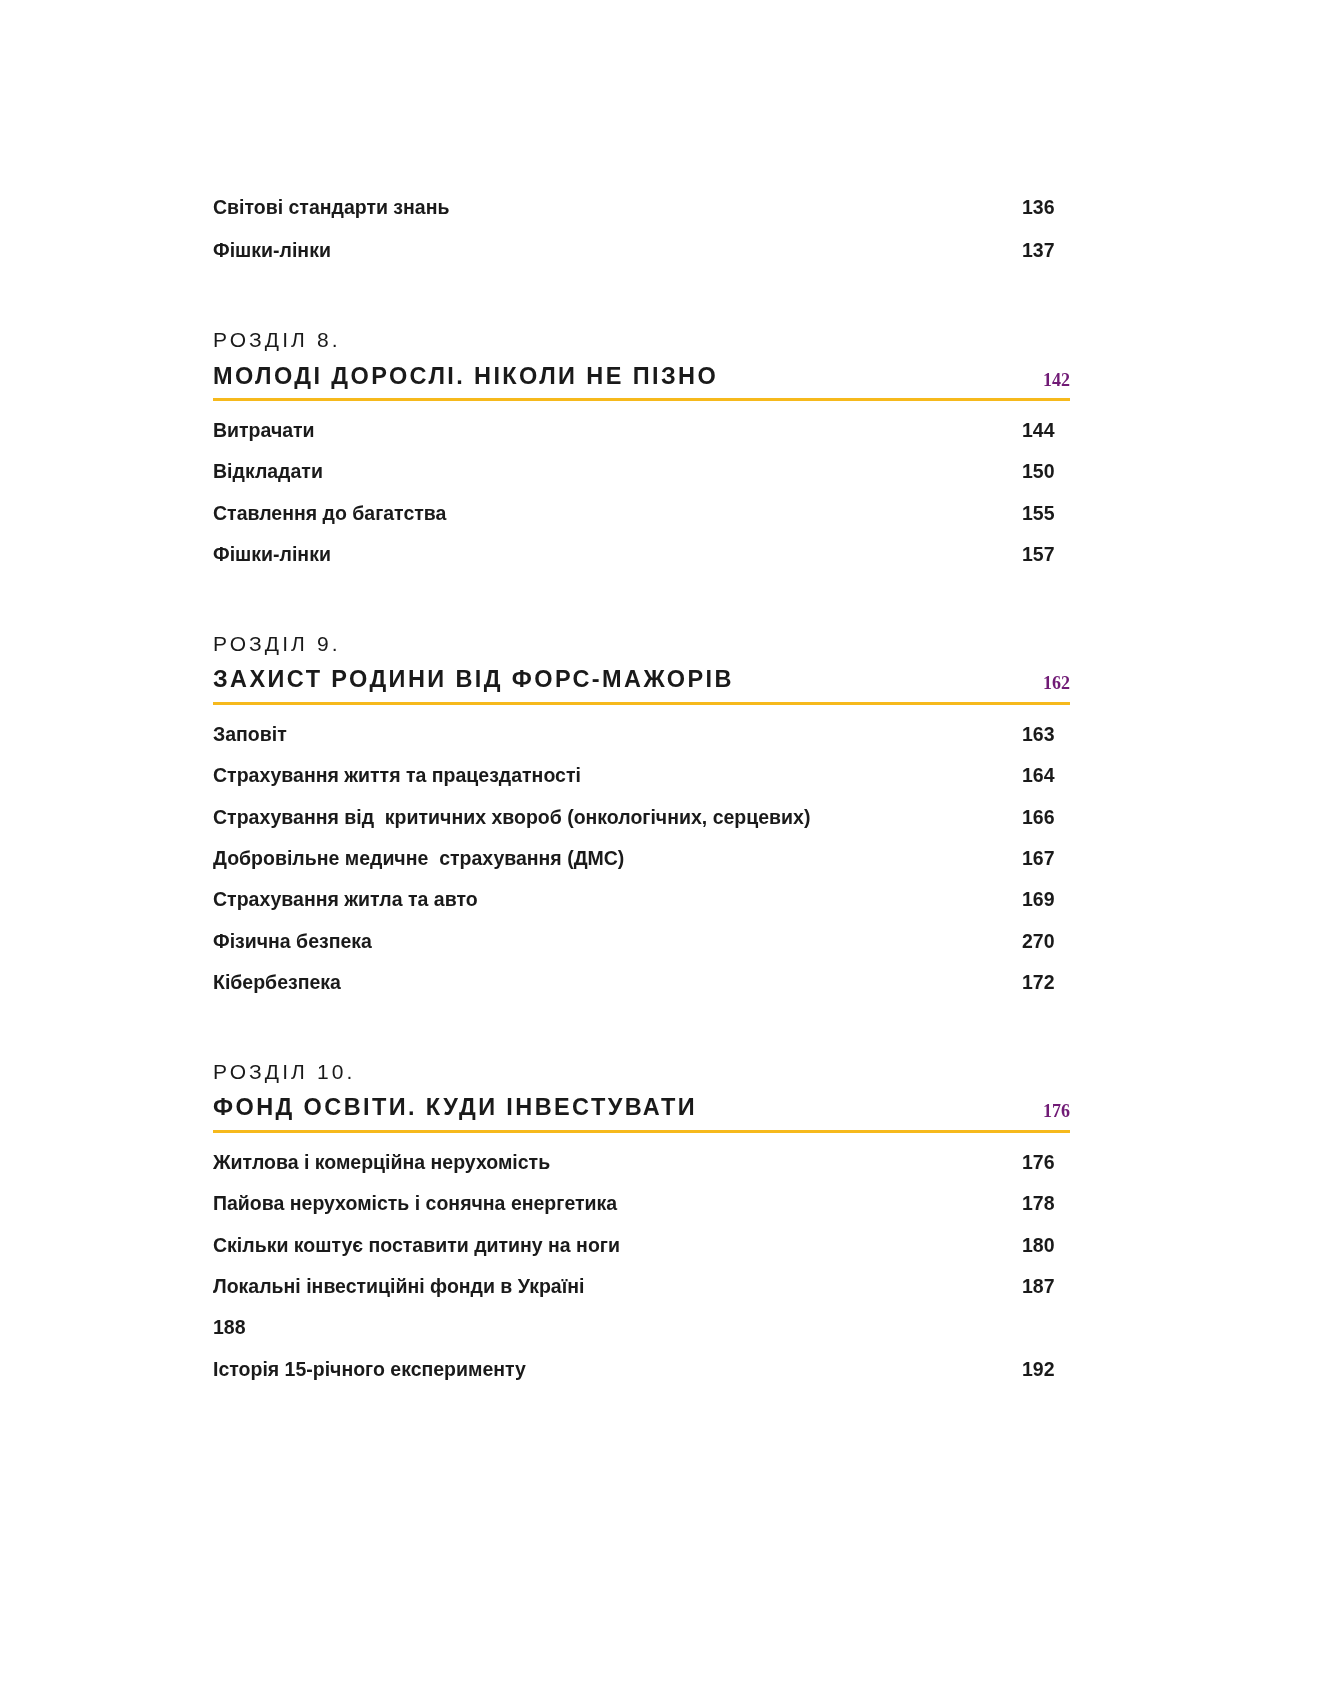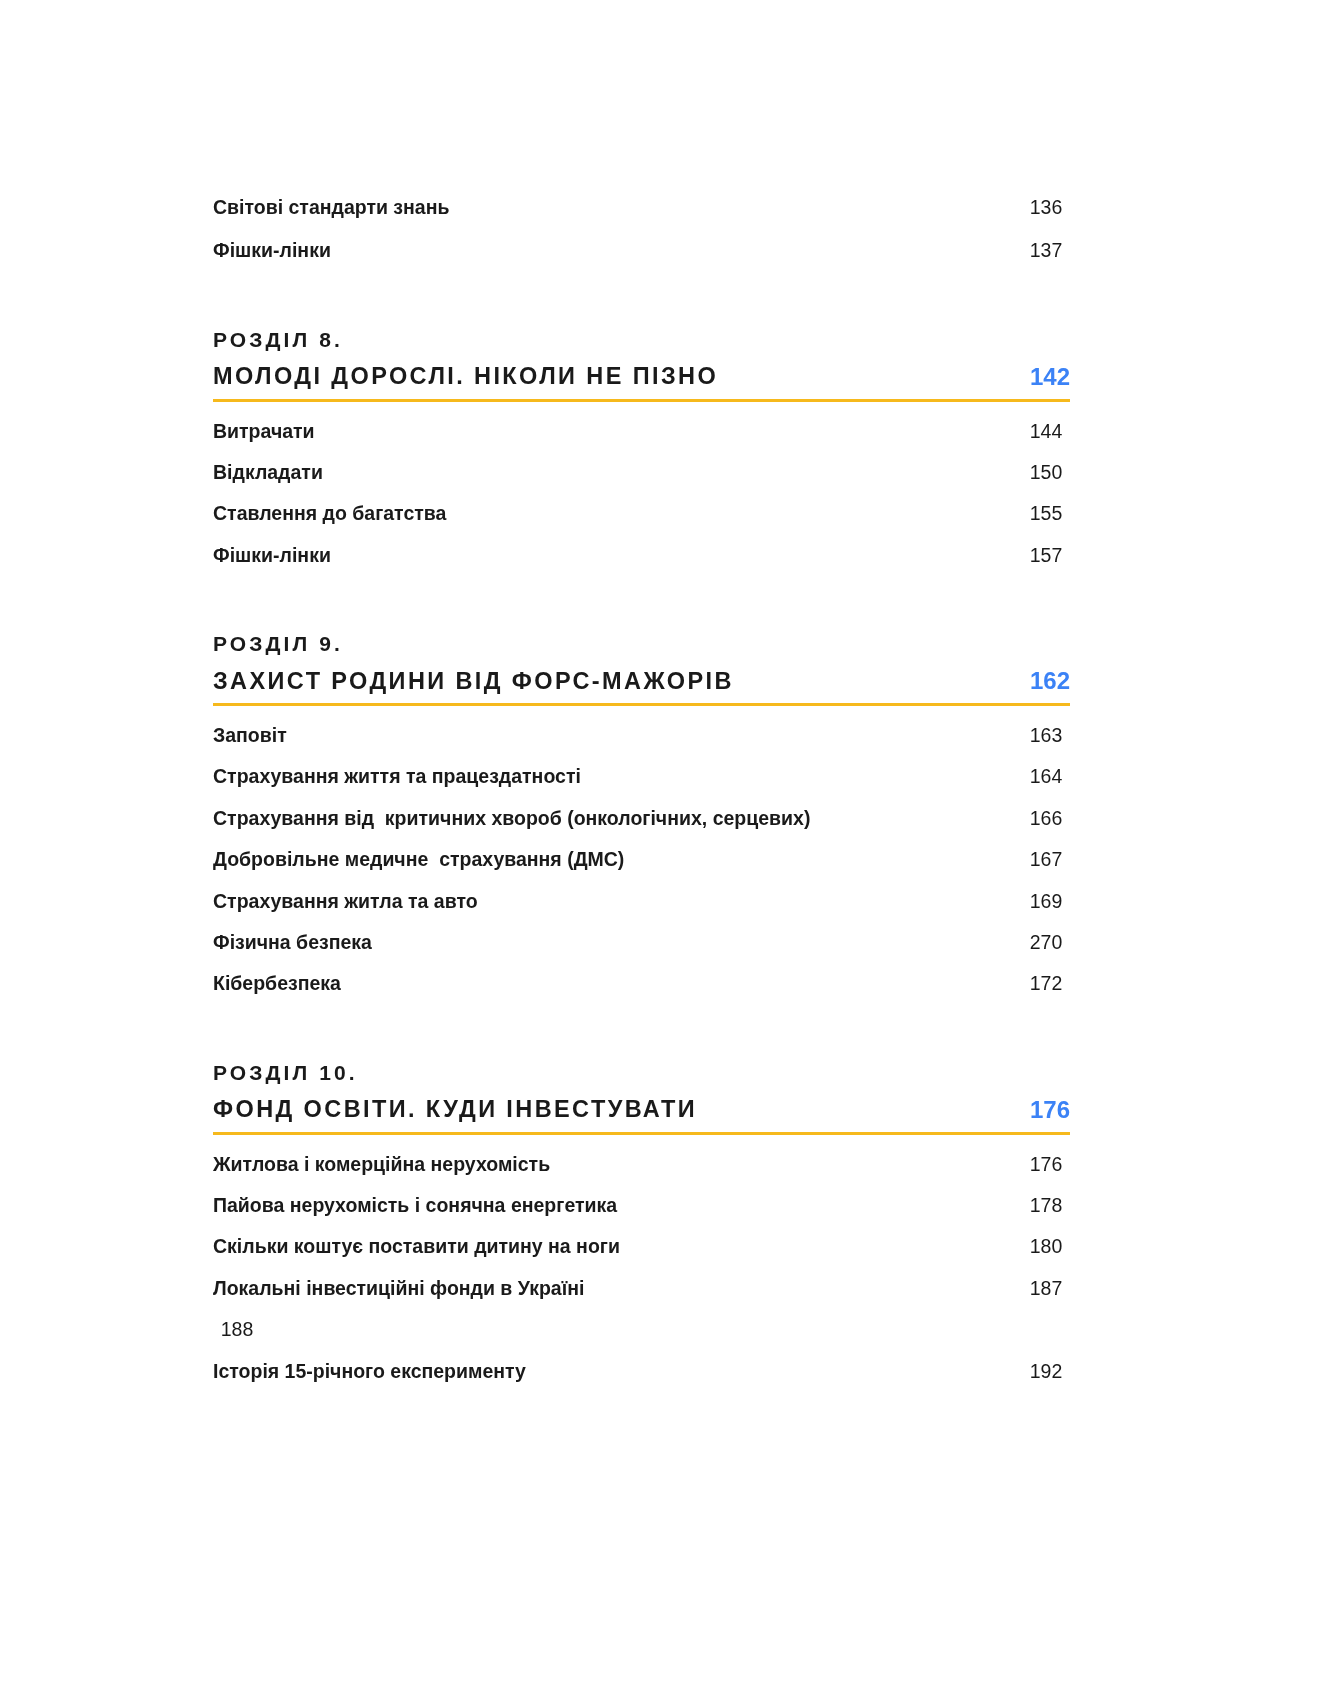--- a/index.html
+++ b/index.html
@@ -42,36 +42,36 @@
   .entry-title {
     font-size: 19.5px;
     font-weight: 700;
     letter-spacing: 0.0px;
     line-height: 1.2;
     white-space: pre;
     color: #1a1a1a;
   }
   .entry-page {
     font-size: 19.5px;
-    font-weight: 400;
+    font-weight: 700;
     line-height: 1.2;
     color: #1a1a1a;
-    text-align: center;
+    text-align: left;
     min-width: 48px;
     flex: 0 0 auto;
   }
 
   
   .chapter {
     margin-top: 64px;
     margin-bottom: 0;
   }
   .chapter-eyebrow {
     font-size: 21px;
-    font-weight: 700;
+    font-weight: 400;
     letter-spacing: 3.1px;
     line-height: 1.28;
     color: #1a1a1a;
     margin-bottom: 8px;
     white-space: pre;
   }
   .chapter-titlerow {
     display: flex;
     align-items: flex-end;
     justify-content: space-between;
@@ -80,27 +80,28 @@
   }
   .chapter-title {
     font-size: 23.5px;
     font-weight: 700;
     letter-spacing: 2.4px;
     line-height: 1.25;
     color: #1a1a1a;
     white-space: pre;
   }
   .chapter-page {
-    font-size: 24px;
+    font-size: 18px;
     font-weight: 700;
     line-height: 1.25;
-    color: #3b82f6;
+    color: #701a75;
     text-align: right;
     min-width: 48px;
     flex: 0 0 auto;
+    font-family: Liberation Serif, serif;
   }
   .chapter-rule {
     width: 100%;
     height: 3px;
     background: #f6b91c;
     margin: 0 0 18px 0;
   }
   .chapter-items {
     margin: 0;
     padding: 0;

